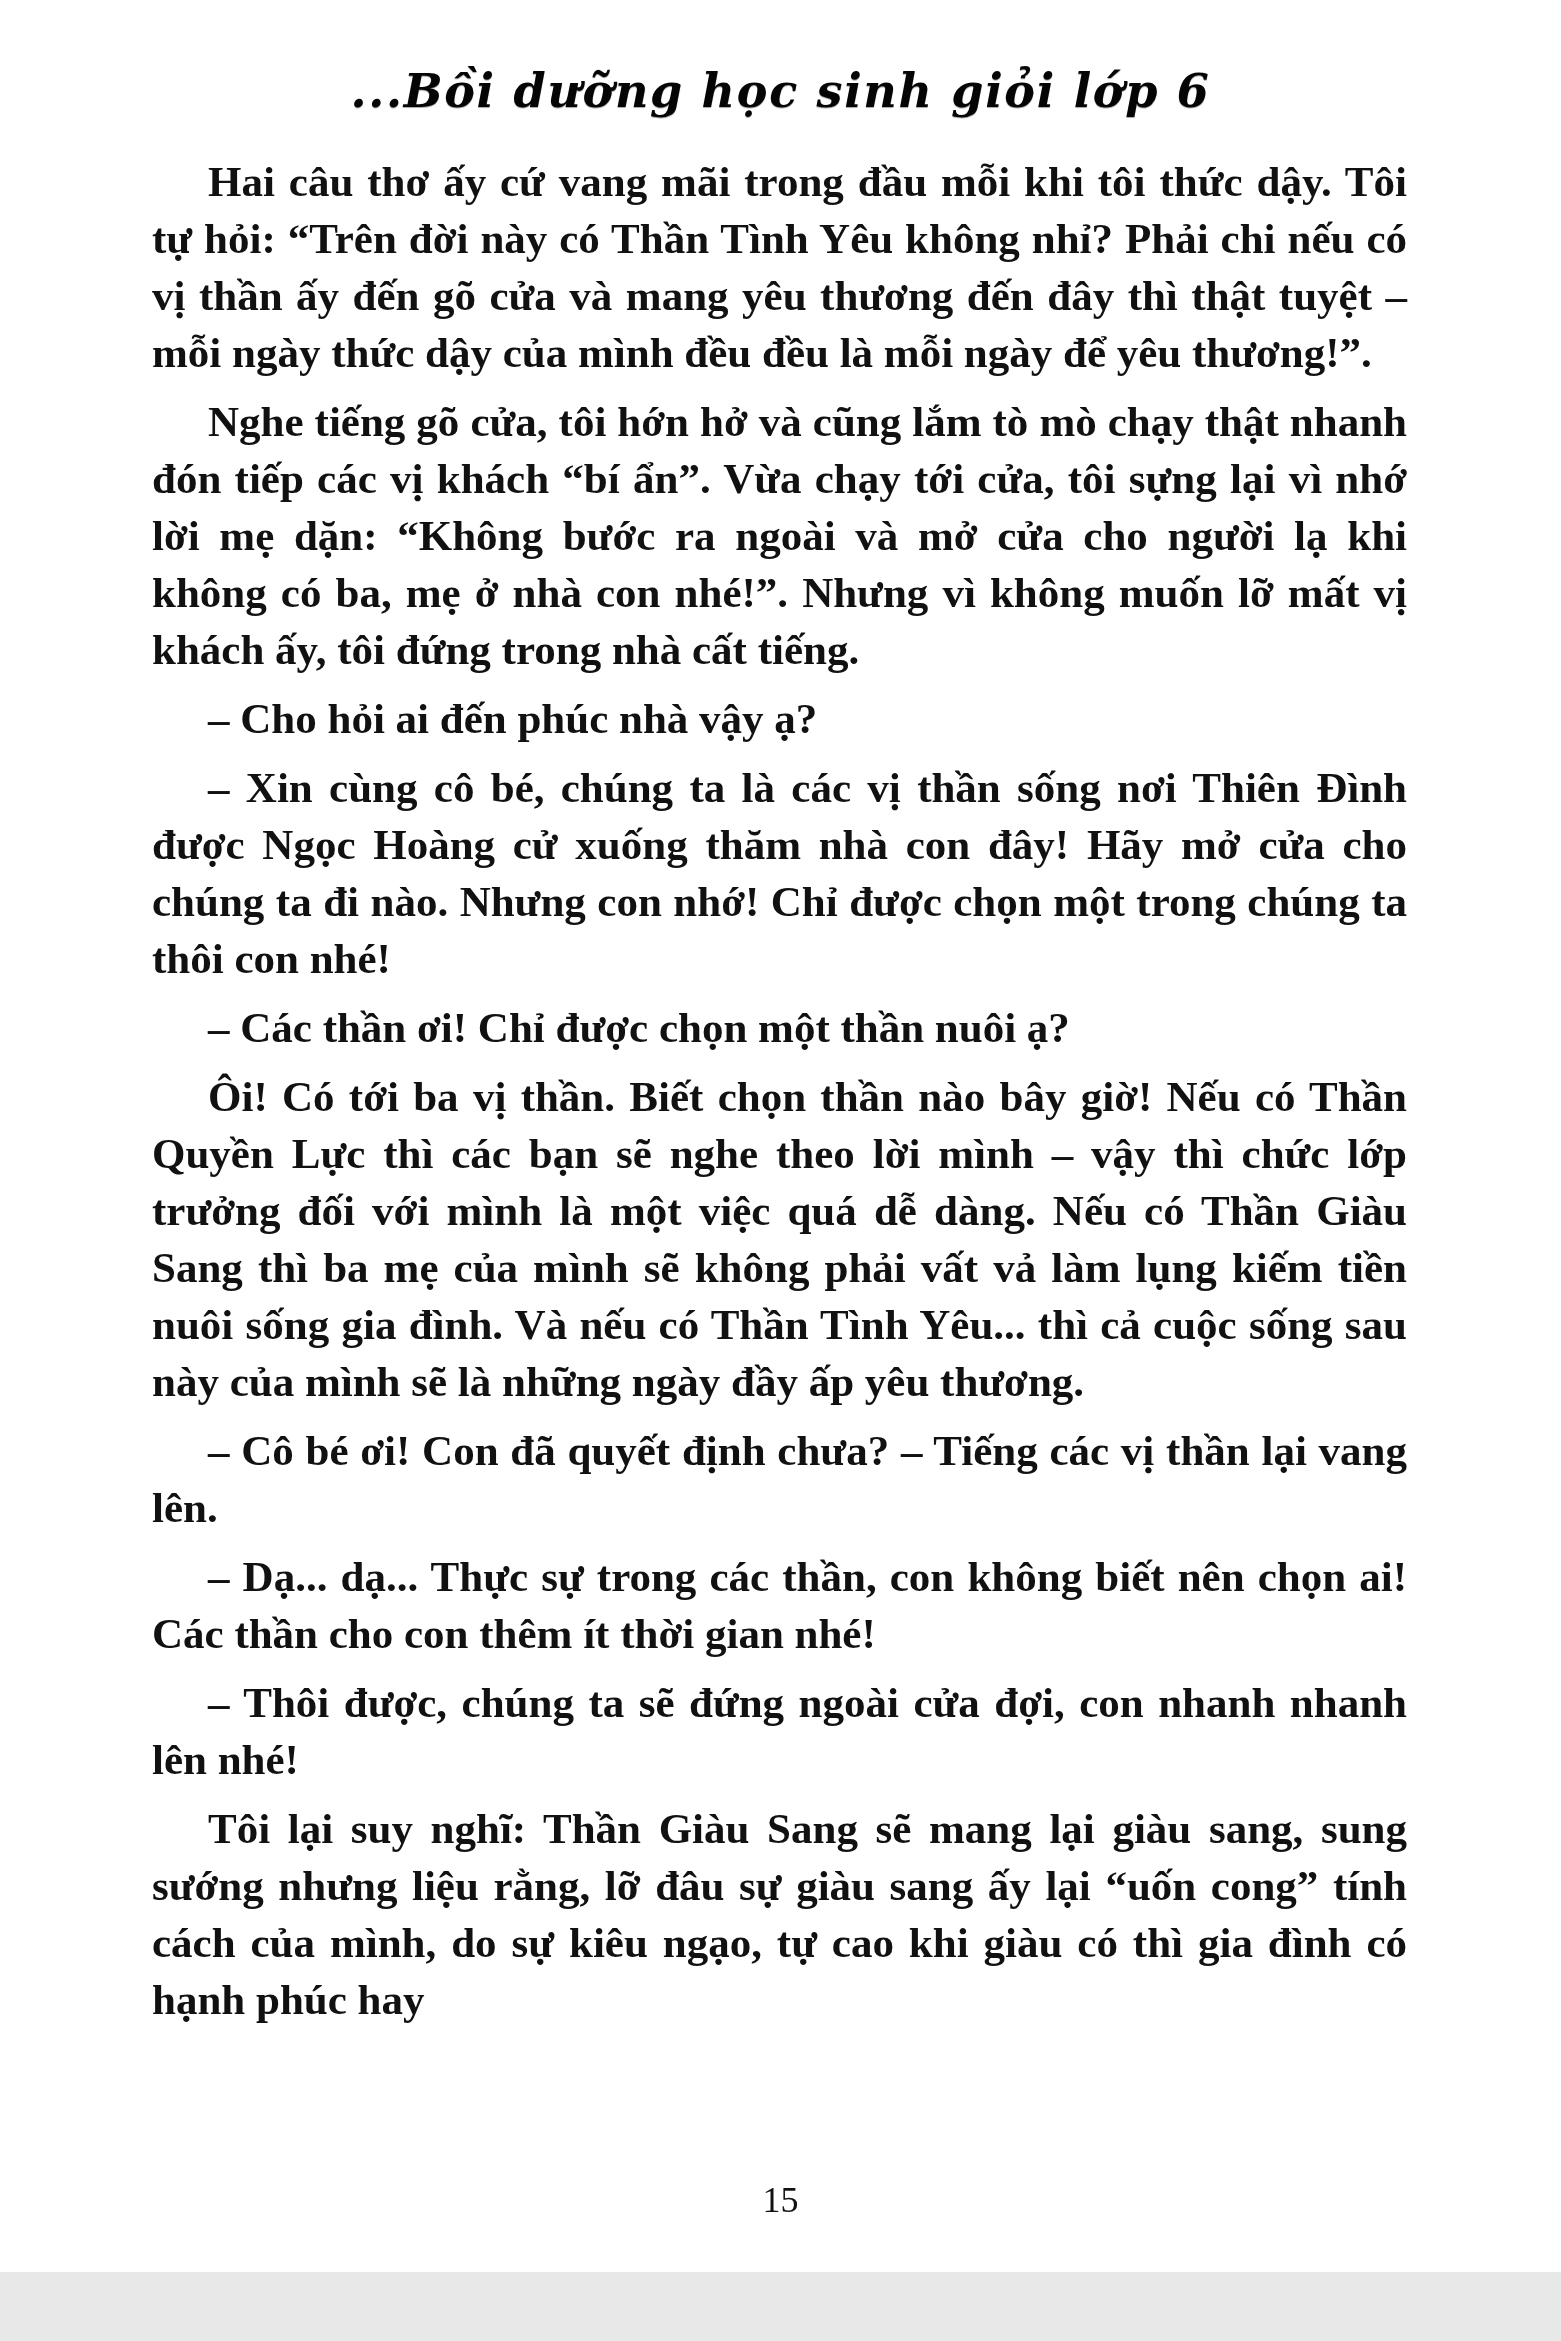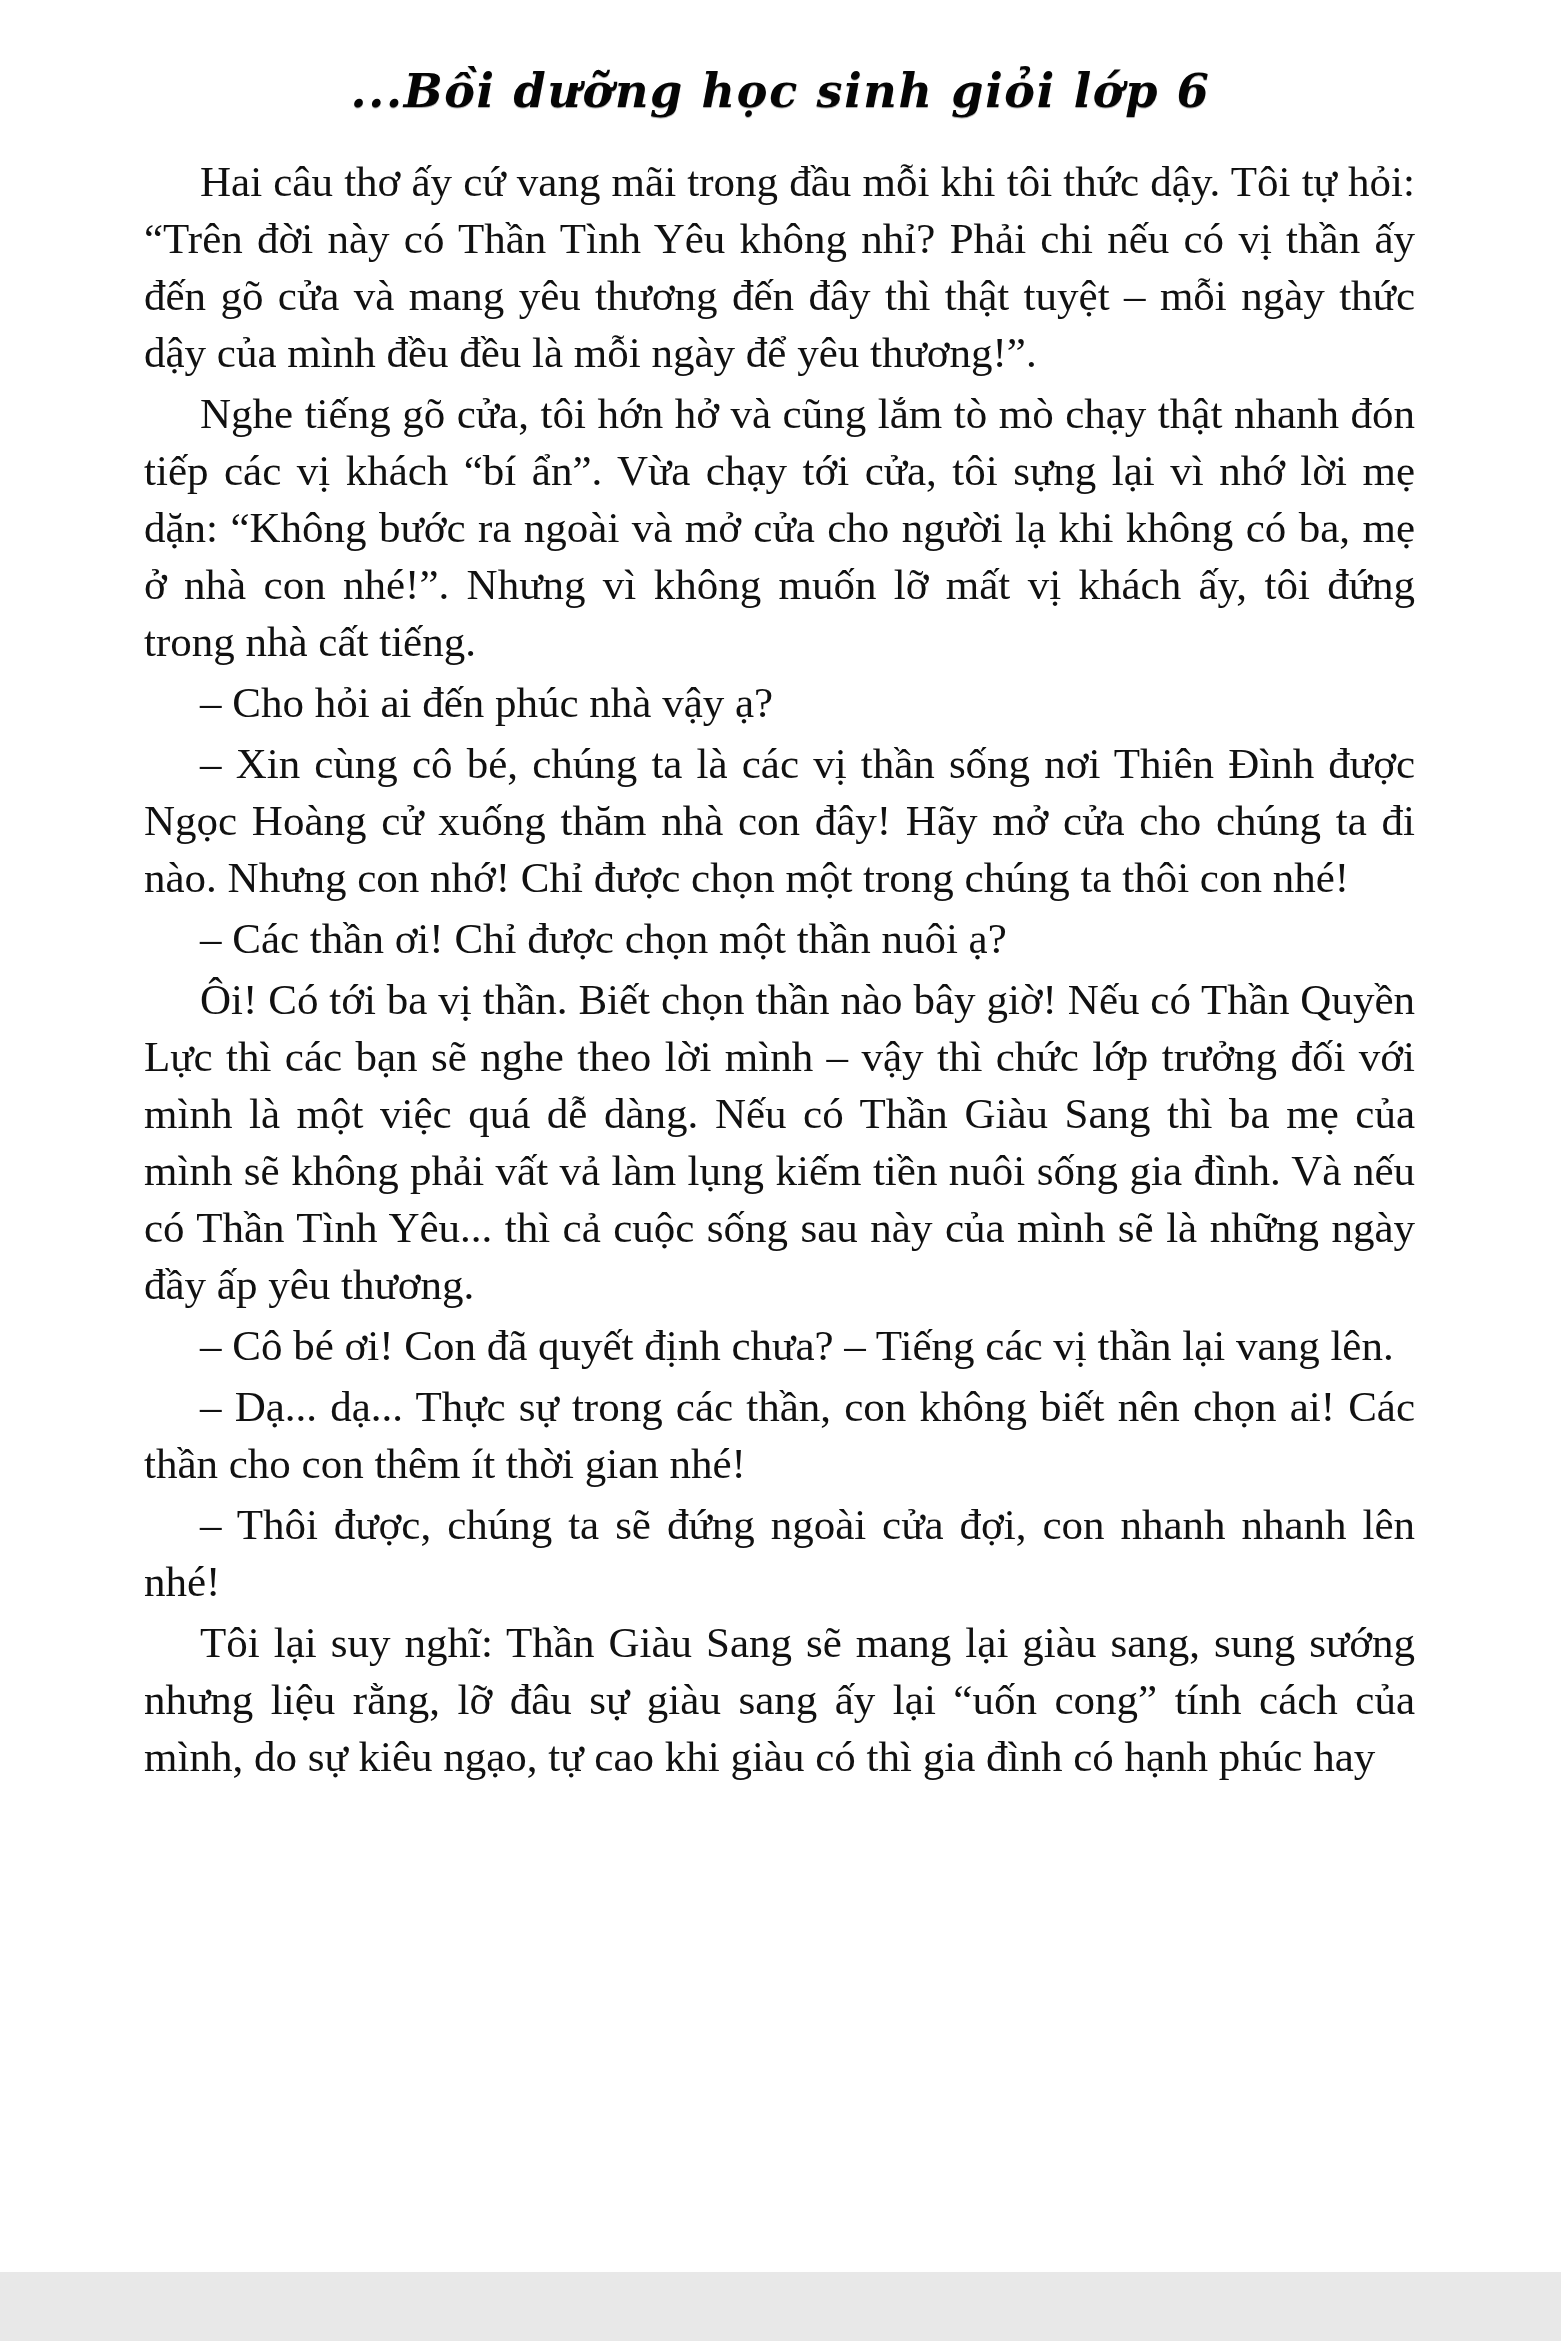--- a/index.html
+++ b/index.html
@@ -28,23 +28,24 @@
     color: #050505;
     text-shadow: 0 0.8px 0.8px rgba(0,0,0,0.35);
   }
   .page-body {
     margin: 35px 142px 0 140px;
     text-align: justify;
     font-size: 43px;
     line-height: 57px;
   }
   .page-body p {
-    margin: 4px;
+    margin: 12px;
     padding: 0;
     text-indent: 56px;
+    font-weight: bold;
   }
   .page-footer {
     position: absolute;
     top: 2179px;
     left: 0;
     width: 100%;
     text-align: center;
     font-size: 36px;
     color: #111111;
   }
@@ -64,15 +65,18 @@
     <p>– Cho hỏi ai đến phúc nhà vậy ạ?</p>
     <p>– Xin cùng cô bé, chúng ta là các vị thần sống nơi Thiên Đình được Ngọc Hoàng cử xuống thăm nhà con đây! Hãy mở cửa cho chúng ta đi nào. Nhưng con nhớ! Chỉ được chọn một trong chúng ta thôi con nhé!</p>
     <p>– Các thần ơi! Chỉ được chọn một thần nuôi ạ?</p>
     <p>Ôi! Có tới ba vị thần. Biết chọn thần nào bây giờ! Nếu có Thần Quyền Lực thì các bạn sẽ nghe theo lời mình – vậy thì chức lớp trưởng đối với mình là một việc quá dễ dàng. Nếu có Thần Giàu Sang thì ba mẹ của mình sẽ không phải vất vả làm lụng kiếm tiền nuôi sống gia đình. Và nếu có Thần Tình Yêu... thì cả cuộc sống sau này của mình sẽ là những ngày đầy ấp yêu thương.</p>
     <p>– Cô bé ơi! Con đã quyết định chưa? – Tiếng các vị thần lại vang lên.</p>
     <p>– Dạ... dạ... Thực sự trong các thần, con không biết nên chọn ai! Các thần cho con thêm ít thời gian nhé!</p>
     <p>– Thôi được, chúng ta sẽ đứng ngoài cửa đợi, con nhanh nhanh lên nhé!</p>
     <p>Tôi lại suy nghĩ: Thần Giàu Sang sẽ mang lại giàu sang, sung sướng nhưng liệu rằng, lỡ đâu sự giàu sang ấy lại “uốn cong” tính cách của mình, do sự kiêu ngạo, tự cao khi giàu có thì gia đình có hạnh phúc hay</p>
   </div>
 
+  <div class="page-footer">
+    <span>15</span>
+  </div>
 
 </div>
 
 
 </body></html>

